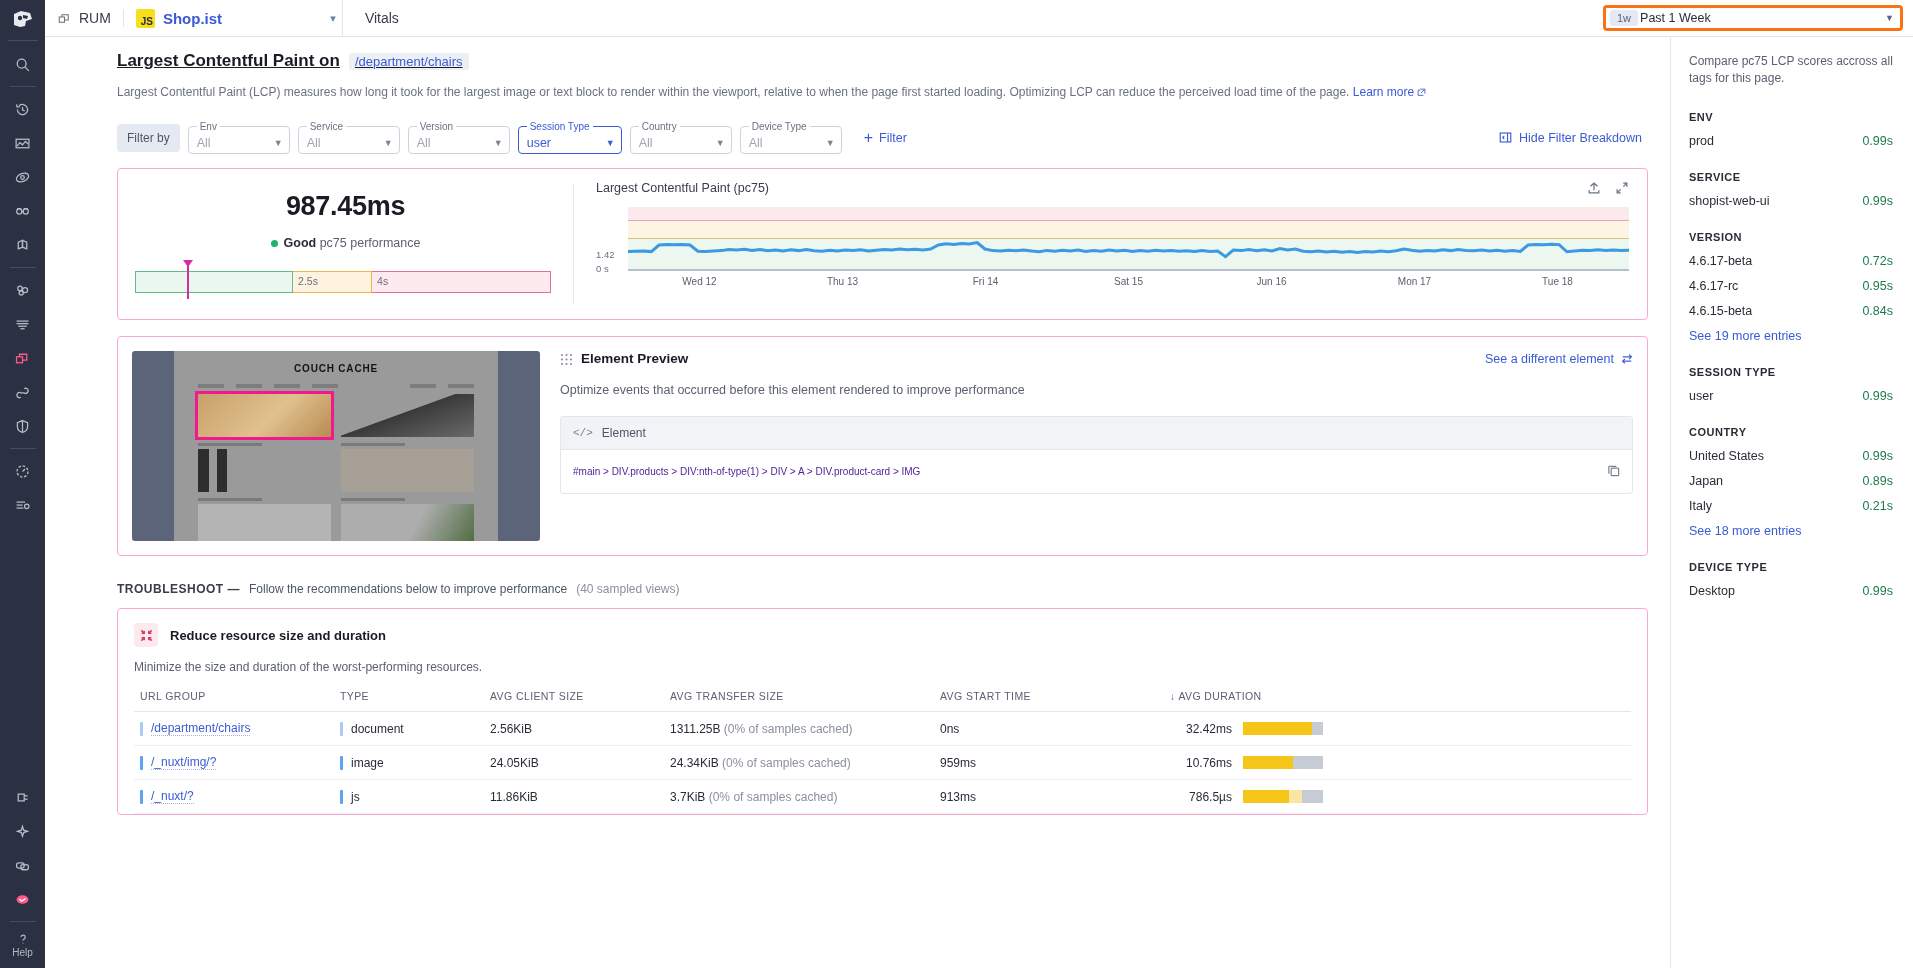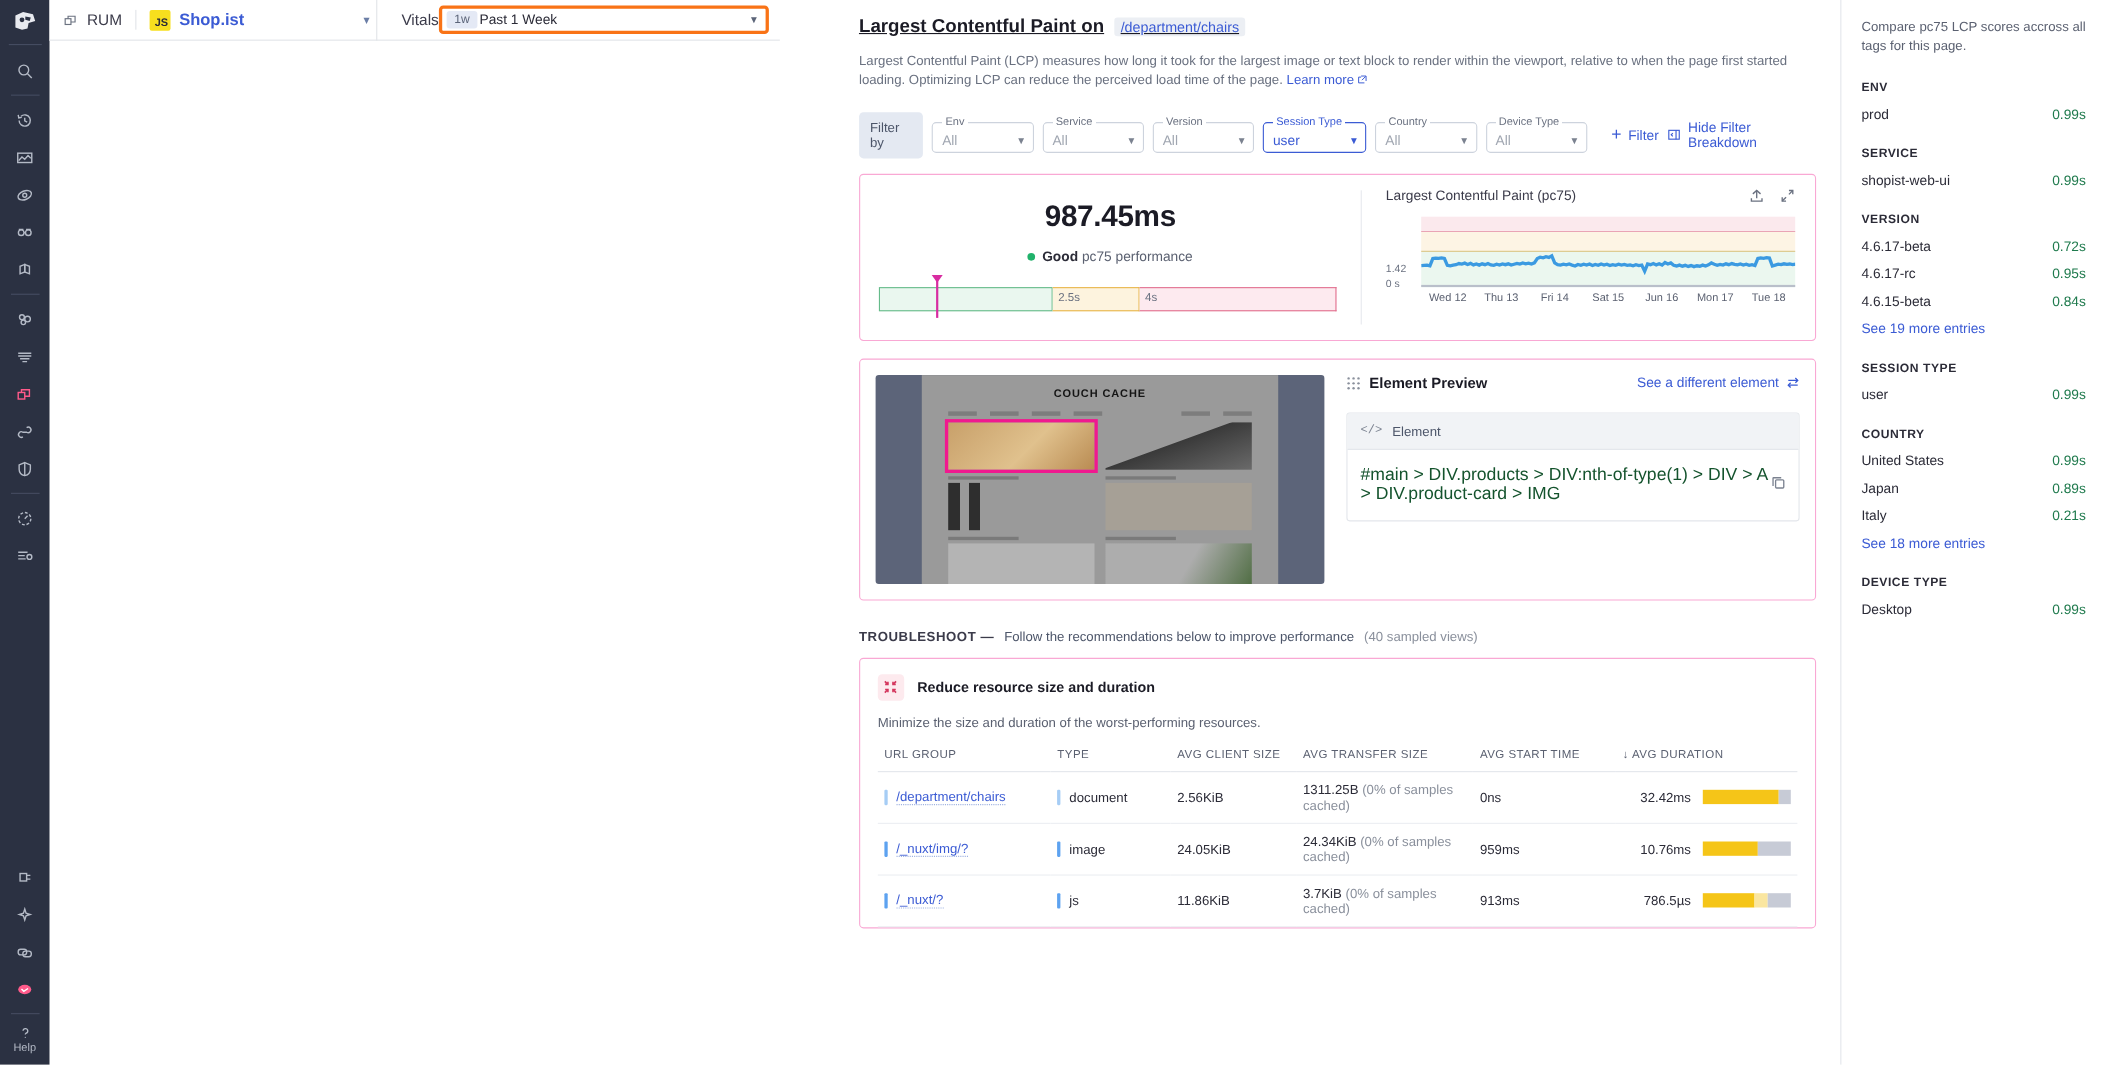--- a/index.html
+++ b/index.html
@@ -37,21 +37,21 @@
   .rail-spacer { flex: 1; }
   .rail-help {
     width: 45px; padding: 4px 0 10px 0;
     display: flex; flex-direction: column; align-items: center;
     color: #b4bac6; font-size: 10px;
   }
   .rail-help svg { width: 16px; height: 16px; stroke: #b4bac6; fill:none; stroke-width:1.5; }
   .rail-topsep { width: 30px; height:1px; background:#454c61; margin: 3px 0 6px; }
 
   
-  .main-col { flex: 1; display: flex; flex-direction: row; min-width: 0; }
+  .main-col { flex: 1; display: flex; flex-direction: column; min-width: 0; }
 
   
   .topbar {
     height: 37px; flex: 0 0 37px;
     background: #fff; border-bottom: 1px solid #e1e4e8;
     display: flex; align-items: center; padding: 0 10px 0 12px;
   }
   .tb-prod { display: flex; align-items: center; gap: 7px; font-size: 14px; color: #3b3b4a; }
   .tb-prod svg { width: 15px; height: 15px; stroke: #6b7280; fill: none; stroke-width: 1.4; }
   .tb-div { width: 1px; height: 18px; background: #e1e4e8; margin: 0 12px; }
@@ -205,21 +205,21 @@
     display: flex; align-items: center; gap: 7px; cursor: pointer;
   }
   .elem-link svg { width: 12px; height: 12px; stroke: #3b5bd4; fill:none; stroke-width: 1.4;}
   .elem-desc { margin-top: 17px; font-size: 12.5px; color: #5b6171; }
   .elem-box { margin-top: 19px; border: 1px solid #e3e6eb; border-radius: 3px; }
   .elem-box-head {
     background: #f1f3f6; padding: 9px 12px; display: flex; align-items: center; gap: 9px;
     font-size: 12px; color: #4c5569; border-bottom: 1px solid #e3e6eb;
   }
   .elem-box-head .code { font-family: "Liberation Mono", monospace; font-size: 11px; color: #7b8290;}
-  .elem-sel { padding: 14px 12px; display: flex; align-items: center; font-size: 16px; color: #14532d; }
+  .elem-sel { padding: 14px 12px; display: flex; align-items: center; font-size: 10px; color: #4c1d95; }
   .copy-ico { margin-left: auto; }
   .copy-ico svg { width: 13px; height: 13px; stroke: #7b8290; fill: none; stroke-width: 1.3; cursor: pointer; }
 
   
   .ts-head { margin-top: 26px; display: flex; align-items: baseline; gap: 9px; font-size: 12px; }
   .ts-head .lbl { font-weight: bold; letter-spacing: 0.5px; color: #3b3b4a; }
   .ts-head .txt { color: #4c5569; }
   .ts-head .cnt { color: #8a909c; }
 
   .reco-card { margin-top: 12px; padding: 14px 16px 0 16px; }
@@ -624,20 +624,21 @@
                 <span class="elem-link">
                   <span>See a different element</span>
                   <svg viewBox="0 0 14 14">
                       <polyline points="2,4.5 12,4.5"></polyline>
                       <polyline points="9.5,2 12,4.5 9.5,7"></polyline>
                       <polyline points="12,9.5 2,9.5"></polyline>
                       <polyline points="4.5,7 2,9.5 4.5,12"></polyline>
                     </svg>
                 </span>
               </div>
+              <div class="elem-desc">Optimize events that occurred before this element rendered to improve performance</div>
               <div class="elem-box">
                 <div class="elem-box-head">
                   <span class="code">&lt;/&gt;</span>
                   <span>Element</span>
                 </div>
                 <div class="elem-sel">
                   <span>#main &gt; DIV.products &gt; DIV:nth-of-type(1) &gt; DIV &gt; A &gt; DIV.product-card &gt; IMG</span>
                   <span class="copy-ico"><svg viewBox="0 0 14 14">
                         <rect x="4.5" y="4.5" width="8" height="8" rx="1"></rect>
                         <path d="M10 2.5H2.5c-0.3 0-0.5 0.2-0.5 0.5v7.5"></path>

